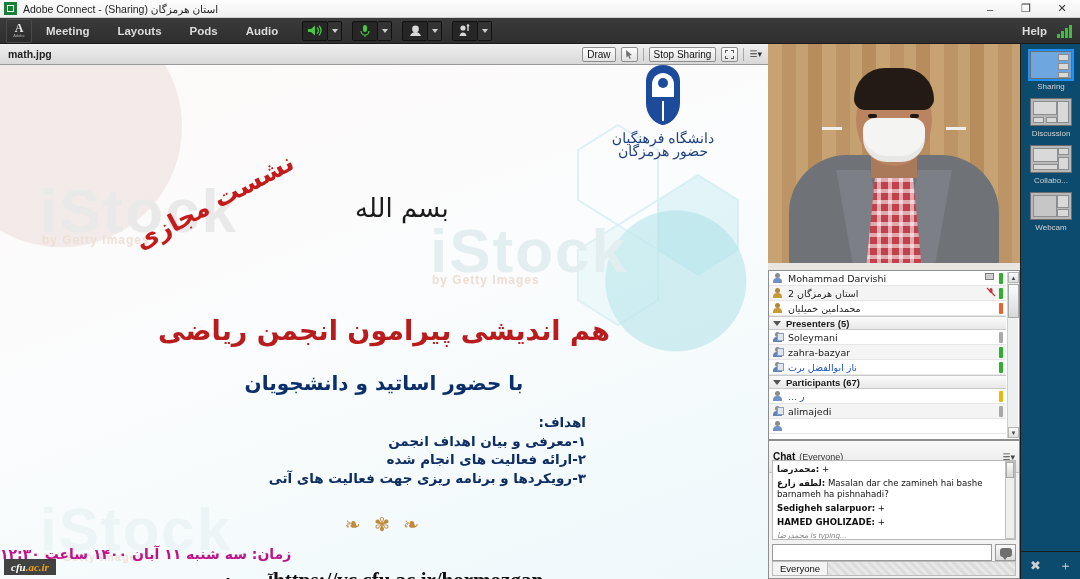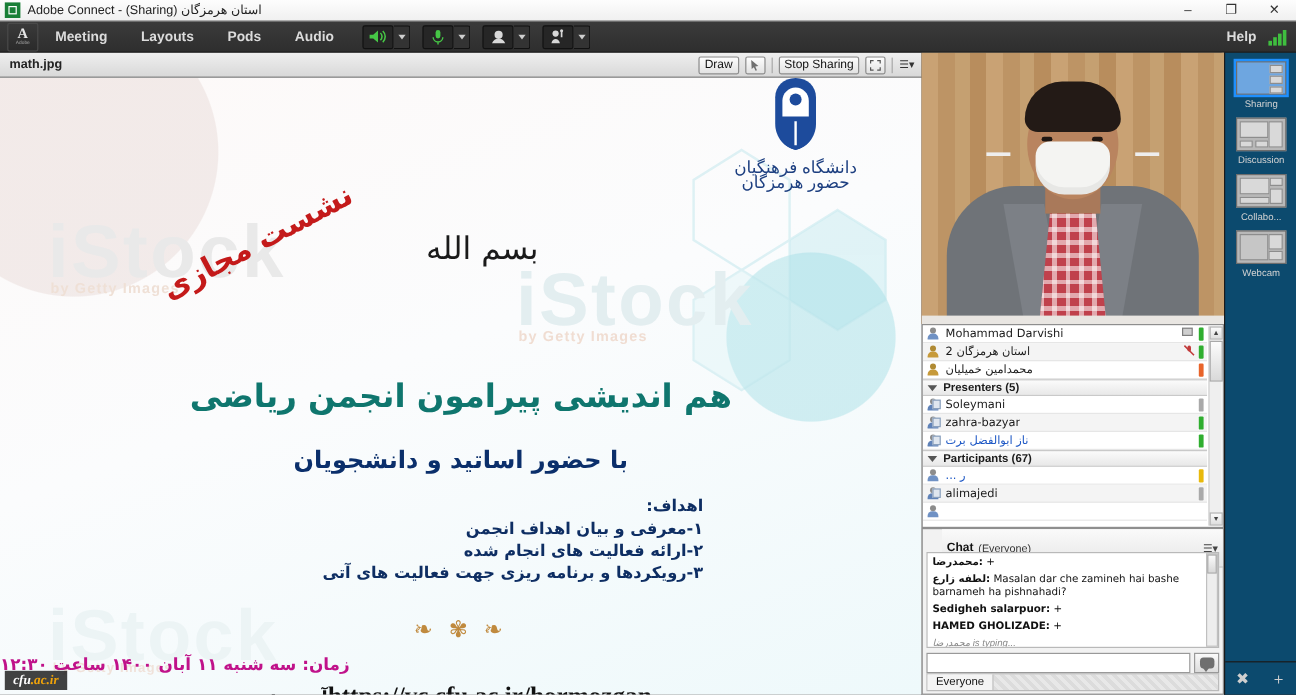--- a/index.html
+++ b/index.html
@@ -85,21 +85,21 @@
   .logo-cap { font-size:14px; color:#1d3f80; line-height:11px; direction:rtl;
     margin-top:2px; font-family:Liberation Sans, sans-serif; }
 
   .calli-basmala { position:absolute; left:355px; top:128px; font-size:26px;
     color:#1a1a1a; direction:rtl; font-family:"DejaVu Sans", sans-serif; }
   .calli-red { position:absolute; left:130px; top:165px; font-size:25px; color:#c41a1a;
     direction:rtl; font-family:"DejaVu Sans", sans-serif;
     transform:rotate(-28deg); transform-origin:left top; font-weight:bold; }
 
   .s-title { position:absolute; left:0; right:0; top:250px; text-align:center;
-    font-size:27px; font-weight:bold; color:#0f766e; direction:rtl;
+    font-size:27px; font-weight:bold; color:#b91c1c; direction:rtl;
     font-family:"DejaVu Sans", sans-serif; }
   .s-sub { position:absolute; left:0; right:0; top:306px; text-align:center;
     font-size:20px; font-weight:bold; color:#0b2f6b; direction:rtl;
     font-family:"DejaVu Sans", sans-serif; }
   .s-goals { position:absolute; right:182px; top:348px; text-align:right;
     direction:rtl; color:#0e2e63; font-family:"DejaVu Sans", sans-serif;
     font-weight:bold; font-size:13.5px; line-height:18.5px; }
   .orn { position:absolute; left:0; right:0; top:448px; text-align:center;
     color:#c08a3e; font-size:19px; letter-spacing:4px; }
   .s-time { position:absolute; left:0; right:0; top:481px; text-align:left;
@@ -188,21 +188,21 @@
     display:flex; align-items:center; justify-content:center; font-size:6px; color:#444; }
   .vs-up { top:0; } .vs-dn { bottom:0; }
   .vs-thumb { position:absolute; left:0; top:12px; width:11px; height:34px;
     background:linear-gradient(#fcfcfc,#d9d9d9); border:1px solid #a9a9a9; }
 
   
   .chat-pod { position:absolute; left:0; top:396px; width:252px; height:139px;
     background:#f2f2f2; border:1px solid #8e8e8e; }
   .chat-head { height:32px; display:flex; align-items:center;
     background:linear-gradient(#fafafa,#e6e6e6); border-bottom:1px solid #c3c3c3;
-    padding:0 4px;margin-left:16px; }
+    padding:0 4px; }
   .chat-t { font-size:10px; font-weight:bold; color:#111; }
   .chat-e { font-size:9px; color:#333; margin-left:4px; }
   .chat-menu { margin-left:auto; font-size:9px; color:#444; }
   .chat-body { position:absolute; left:3px; right:3px; top:19px; height:80px;
     background:#fff; border:1px solid #b9b9b9; overflow:hidden; padding:3px 4px; }
   .msg { font-size:8.6px; color:#111; line-height:11px; margin-bottom:3px;
     font-family:"DejaVu Sans", sans-serif; }
   .msg b { font-weight:bold; }
   .typing { font-size:8px; color:#8a8a8a; font-style:italic; }
   .chat-scroll { position:absolute; right:4px; top:20px; width:10px; height:78px;

